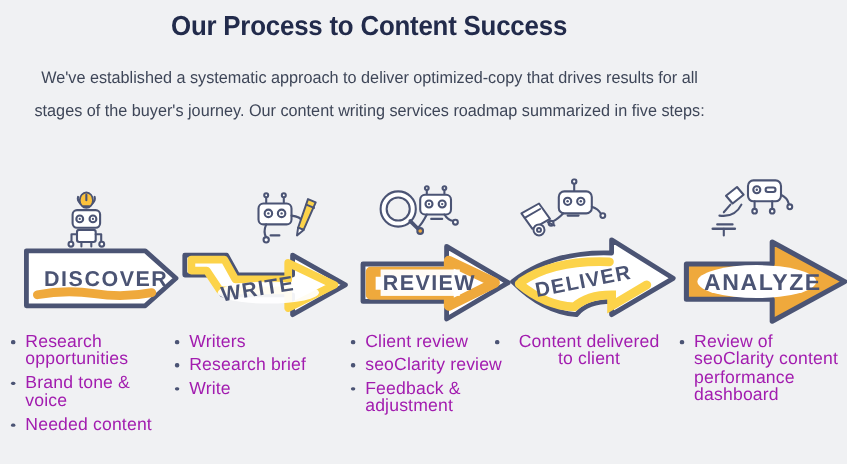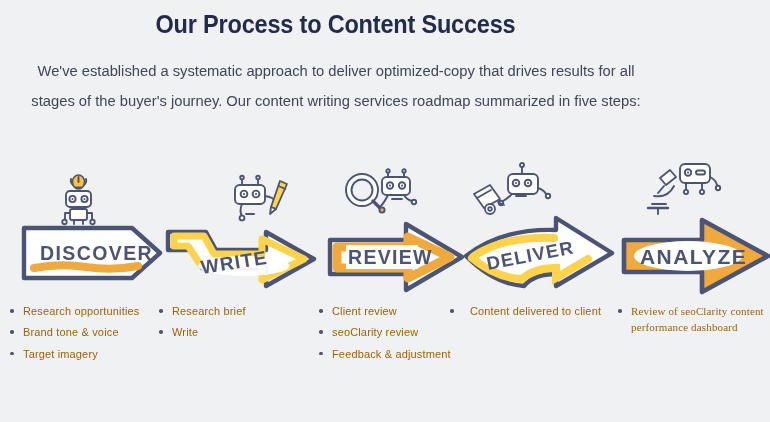--- a/index.html
+++ b/index.html
@@ -45,28 +45,28 @@
   .robot { position:absolute; }
   .arrow-svg { position:absolute; }
 
   
   .cols { position:absolute; top:303px; left:0; width:770px; height:119px; }
   .col { position:absolute; top:0; }
   .col-1 { left:8px;   width:148px; }
   .col-2 { left:157px; width:160px; }
   .col-3 { left:317px; width:150px; }
   .col-4 { left:448px; width:160px;text-align:center; }
-  .col-5 { left:616px; width:150px;font-family:Liberation Serif, serif; }
+  .col-5 { left:616px; width:150px; }
   ul { list-style:none; }
   li {
     position:relative;
     padding-left:15px;
-    font-size:11px;
+    font-size:16px;
     line-height:16.4px;
-    color:#a16207;
+    color:#a21caf;
     margin-bottom:5px;
     letter-spacing:0.15px;
   }
   li::before {
     content:"";
     position:absolute;
     left:2px; top:6px;
     width:3.5px; height:3.5px;
     border-radius:50%;
     background:#4b5474;
@@ -235,25 +235,26 @@
       </svg>
     </div>
 
   </div>
 
   <div class="cols">
     <div class="col col-1">
       <ul>
         <li>Research opportunities</li>
         <li>Brand tone &amp; voice</li>
-        <li>Target imagery</li>
+        <li>Needed content</li>
       </ul>
     </div>
     <div class="col col-2">
       <ul>
+        <li>Writers</li>
         <li>Research brief</li>
         <li>Write</li>
       </ul>
     </div>
     <div class="col col-3">
       <ul>
         <li>Client review</li>
         <li>seoClarity review</li>
         <li>Feedback &amp; adjustment</li>
       </ul>

